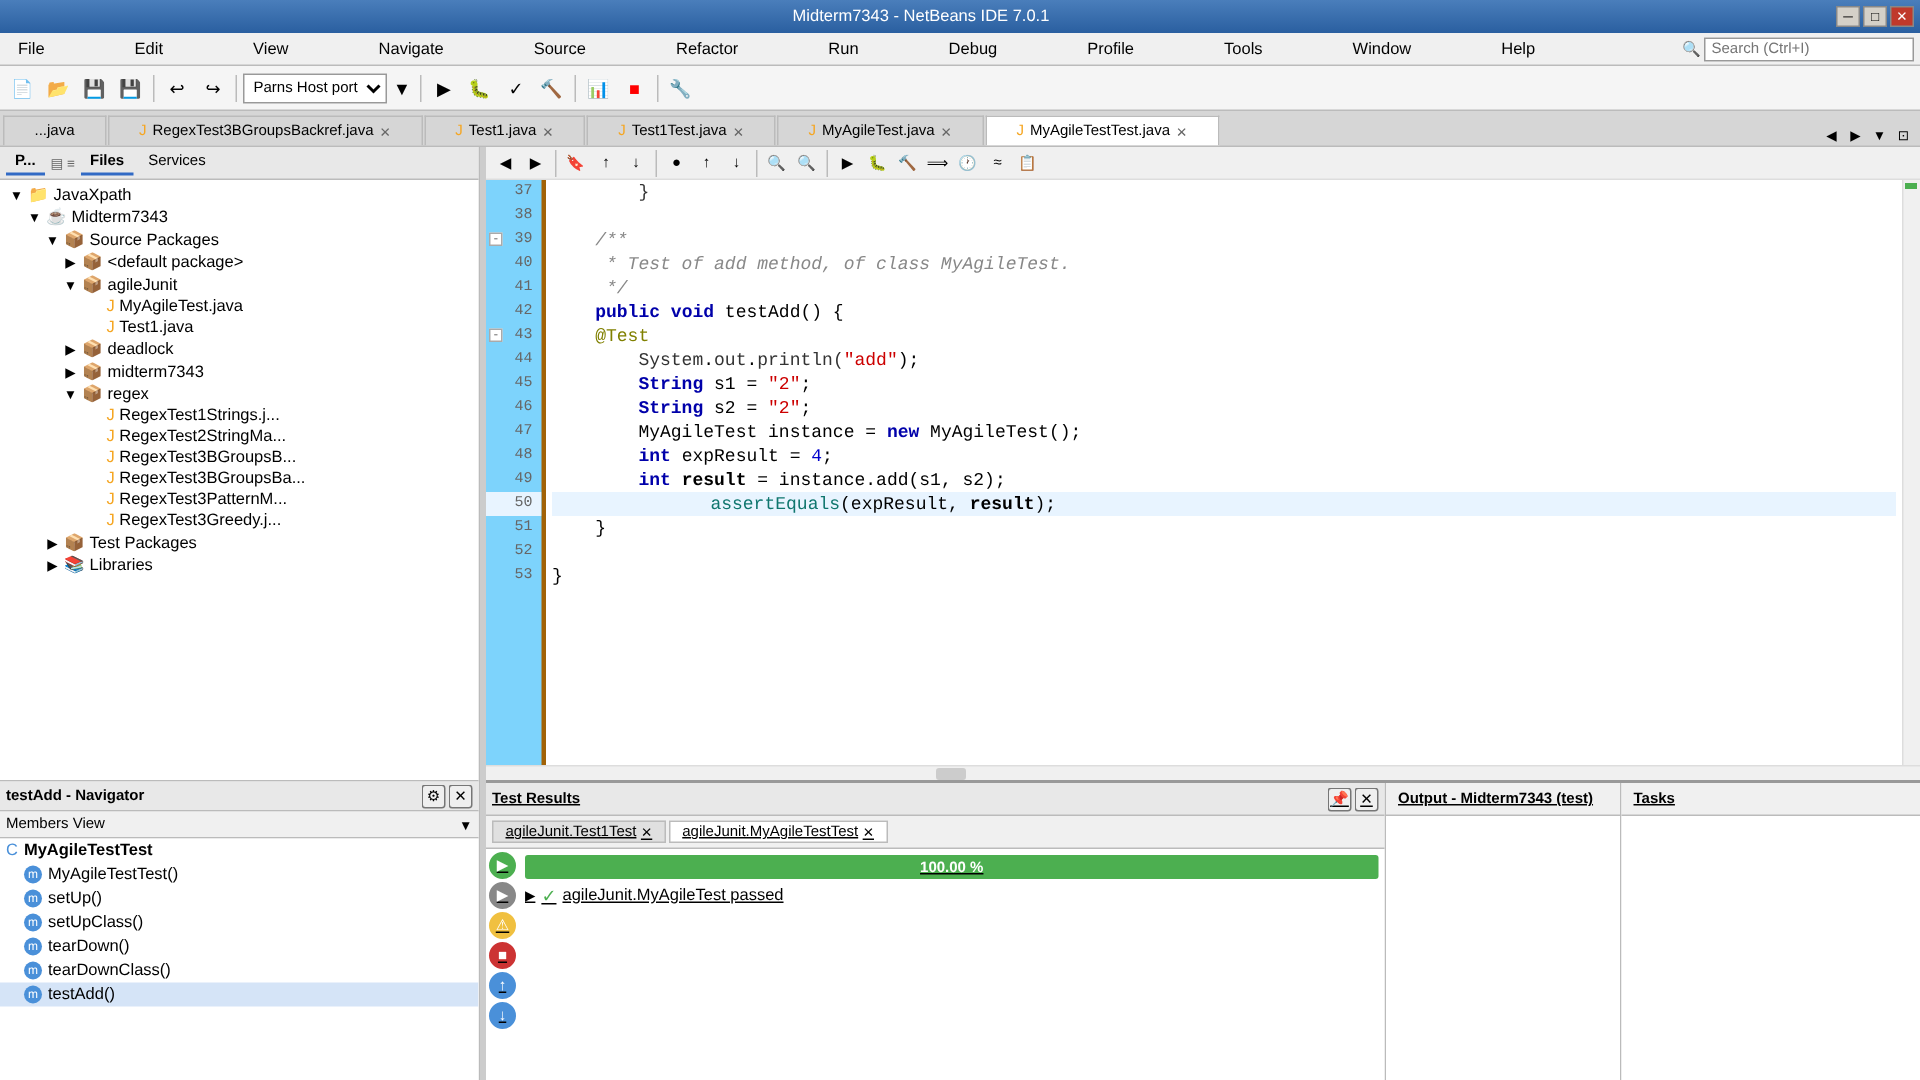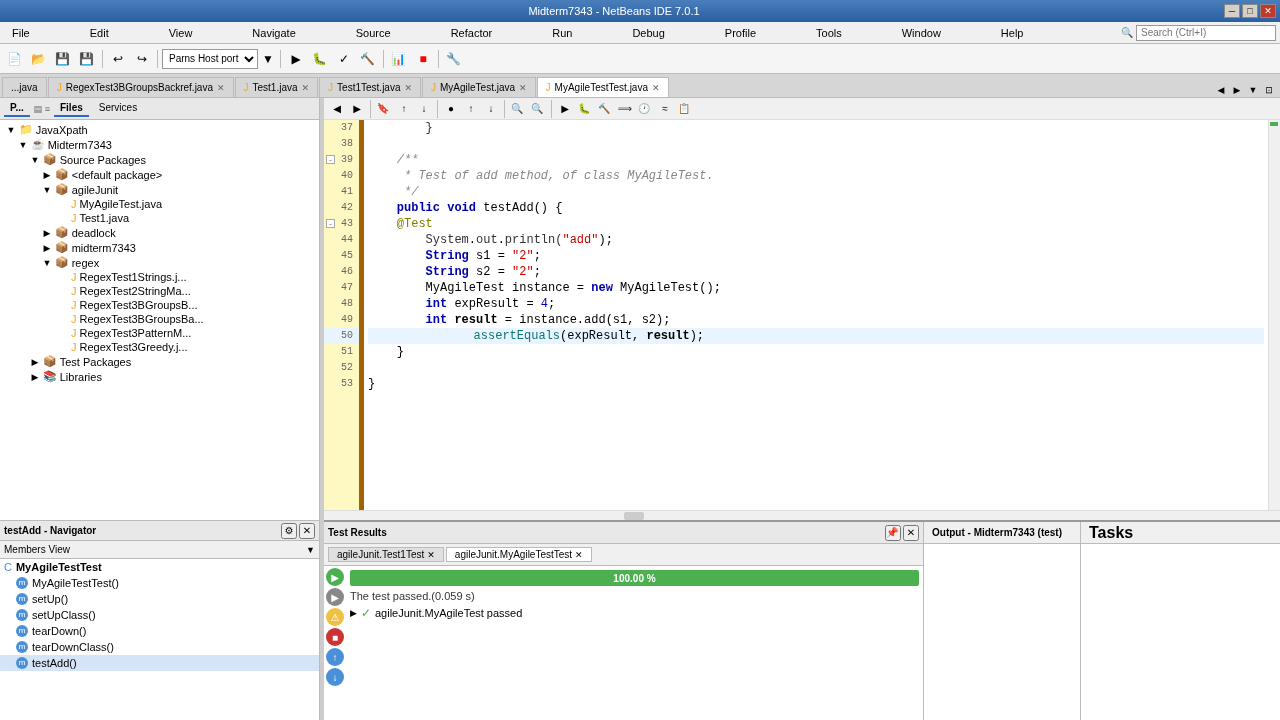--- a/index.html
+++ b/index.html
@@ -15,21 +15,21 @@
     .menu-item { padding: 2px 8px; font-size: 11px; cursor: pointer; }
     
     
     #toolbar { height: 30px; background: #f5f5f5; border-bottom: 1px solid #bbb; display: flex; align-items: center; padding: 2px 4px; gap: 2px; }
     .tb-btn { width: 22px; height: 22px; border: 1px solid transparent; background: transparent; cursor: pointer; display: flex; align-items: center; justify-content: center; font-size: 12px; }
     .tb-sep { width: 1px; height: 18px; background: #bbb; margin: 0 2px; }
     .tb-dropdown { height: 20px; font-size: 10px; border: 1px solid #999; background: white; padding: 0 2px; }
     
     
     #tab-bar { height: 24px; background: #d6d6d6; border-bottom: 1px solid #bbb; display: flex; align-items: flex-end; padding-left: 2px; overflow: hidden; }
-    .tab { height: 20px; padding: 2px 8px; font-size: 10px; border: 1px solid #bbb; border-bottom: none; background: #d6d6d6; cursor: pointer; white-space: nowrap; display: flex; align-items: center; gap: 4px; margin-right: 1px; }
+    .tab { height: 20px; padding: 2px 20px; font-size: 10px; border: 1px solid #bbb; border-bottom: none; background: #d6d6d6; cursor: pointer; white-space: nowrap; display: flex; align-items: center; gap: 4px; margin-right: 1px; }
     .tab.active { background: white; }
     .tab .tab-close { font-size: 9px; color: #666; }
     
     
     #main-area { display: flex; height: calc(720px - 22px - 22px - 30px - 24px); }
     
     
     #left-panel { width: 320px; background: #f5f5f5; border-right: 1px solid #bbb; display: flex; flex-direction: column; }
     
     
@@ -56,21 +56,21 @@
     
     
     #content-area { flex: 1; display: flex; flex-direction: column; background: white; }
     
     
     #code-toolbar { height: 22px; background: #f0f0f0; border-bottom: 1px solid #ddd; display: flex; align-items: center; padding: 0 4px; gap: 2px; }
     .code-tb-btn { width: 18px; height: 18px; border: 1px solid transparent; background: transparent; cursor: pointer; display: flex; align-items: center; justify-content: center; font-size: 10px; }
     
     
     #code-editor { flex: 1; display: flex; overflow: hidden; }
-    #line-numbers { width: 40px; background: #fef9c3; border-right: 5px solid #a16207; padding: 0; font-family: 'Courier New', monospace; font-size: 11px; color: #666; overflow: hidden; }
+    #line-numbers { width: 40px; background: #7dd3fc; border-right: 3px solid #a16207; padding: 0; font-family: 'Courier New', monospace; font-size: 11px; color: #666; overflow: hidden; }
     .line-num { height: 16px; text-align: right; padding-right: 4px; line-height: 16px; font-size: 10px; display: flex; align-items: center; justify-content: flex-end; padding-right: 6px; }
     #code-content { flex: 1; overflow: auto; font-family: 'Courier New', monospace; font-size: 12px; padding: 0 4px; line-height: 16px; }
     .code-line { height: 16px; white-space: pre; display: flex; align-items: center; }
     .code-line.highlighted { background: #e8f4ff; }
     .kw { color: #0000aa; font-weight: bold; }
     .str { color: #cc0000; }
     .comment { color: #888888; font-style: italic; }
     .annotation { color: #808000; }
     .assert-method { color: #0f766e; padding-left: 48px; }
     .number { color: #0000cc; }
@@ -91,21 +91,21 @@
     .test-result-item { display: flex; align-items: center; gap: 4px; font-size: 11px; margin-top: 4px; }
     .pass-icon { color: #4CAF50; font-size: 12px; }
     
     
     #output-panel { flex: 1; display: flex; flex-direction: column; }
     #output-title-bar { height: 22px; background: #f0f0f0; border-bottom: 1px solid #bbb; display: flex; align-items: center; justify-content: space-between; padding: 0 8px; font-size: 10px; font-weight: bold; }
     #output-content { flex: 1; background: white; overflow-y: auto; padding: 4px; font-family: 'Courier New', monospace; font-size: 11px; }
     
     
     #tasks-panel { width: 200px; border-left: 1px solid #bbb; display: flex; flex-direction: column; }
-    #tasks-title { height: 22px; background: #f0f0f0; border-bottom: 1px solid #bbb; display: flex; align-items: center; padding: 0 8px; font-size: 16px; font-weight: bold; }
+    #tasks-title { height: 22px; background: #f0f0f0; border-bottom: 1px solid #bbb; display: flex; align-items: center; padding: 0 8px; font-size: 10px; font-weight: bold; }
     #tasks-content { flex: 1; background: white; }
     
     
     ::-webkit-scrollbar { width: 8px; height: 8px; }
     ::-webkit-scrollbar-track { background: #f0f0f0; }
     ::-webkit-scrollbar-thumb { background: #bbb; border: 1px solid #ddd; }
     
     
     .action-btns-row { display: flex; flex-direction: column; padding: 2px; gap: 2px; }
     .action-btn-circle { width: 18px; height: 18px; border-radius: 50%; border: none; cursor: pointer; display: flex; align-items: center; justify-content: center; font-size: 10px; }
@@ -510,21 +510,21 @@
         <div style="position:absolute;top:2px;right:2px;width:8px;height:4px;background:#4CAF50;"></div>
       </div>
     </div>
 
     <div style="height:10px;background:#f0f0f0;border-top:1px solid #ddd;display:flex;align-items:center;">
       <div style="width:20px;height:8px;background:#ccc;margin-left:300px;border-radius:2px;"></div>
     </div>
 
     <div id="bottom-area">
 
-      <div id="bottom-content" style="flex:1;display:flex;">
+      <div id="bottom-content" style="flex:1;display:flex;text-decoration:underline;">
 
         <div id="test-results">
 
           <div style="height:22px;background:#e8e8e8;border-bottom:1px solid #bbb;display:flex;align-items:center;padding:0 4px;justify-content:space-between;">
             <span style="font-size:10px;font-weight:bold;">Test Results</span>
             <div style="display:flex;gap:2px;">
               <button class="nav-btn">📌</button>
               <button class="nav-btn">✕</button>
             </div>
           </div>
@@ -553,21 +553,20 @@
               </div>
 
               <div style="flex:1;padding:4px;">
 
                 <div id="progress-bar-container" style="margin:0 0 4px 0;">
                   <div id="progress-bar">
                     <span>100.00 %</span>
                   </div>
                 </div>
 
-                <div class="test-pass-text">The test passed.(0.059 s)</div>
 
                 <div class="test-result-item">
                   <span style="font-size:9px;">▶</span>
                   <span class="pass-icon">✓</span>
                   <span>agileJunit.MyAgileTest passed</span>
                 </div>
               </div>
             </div>
           </div>
         </div>

